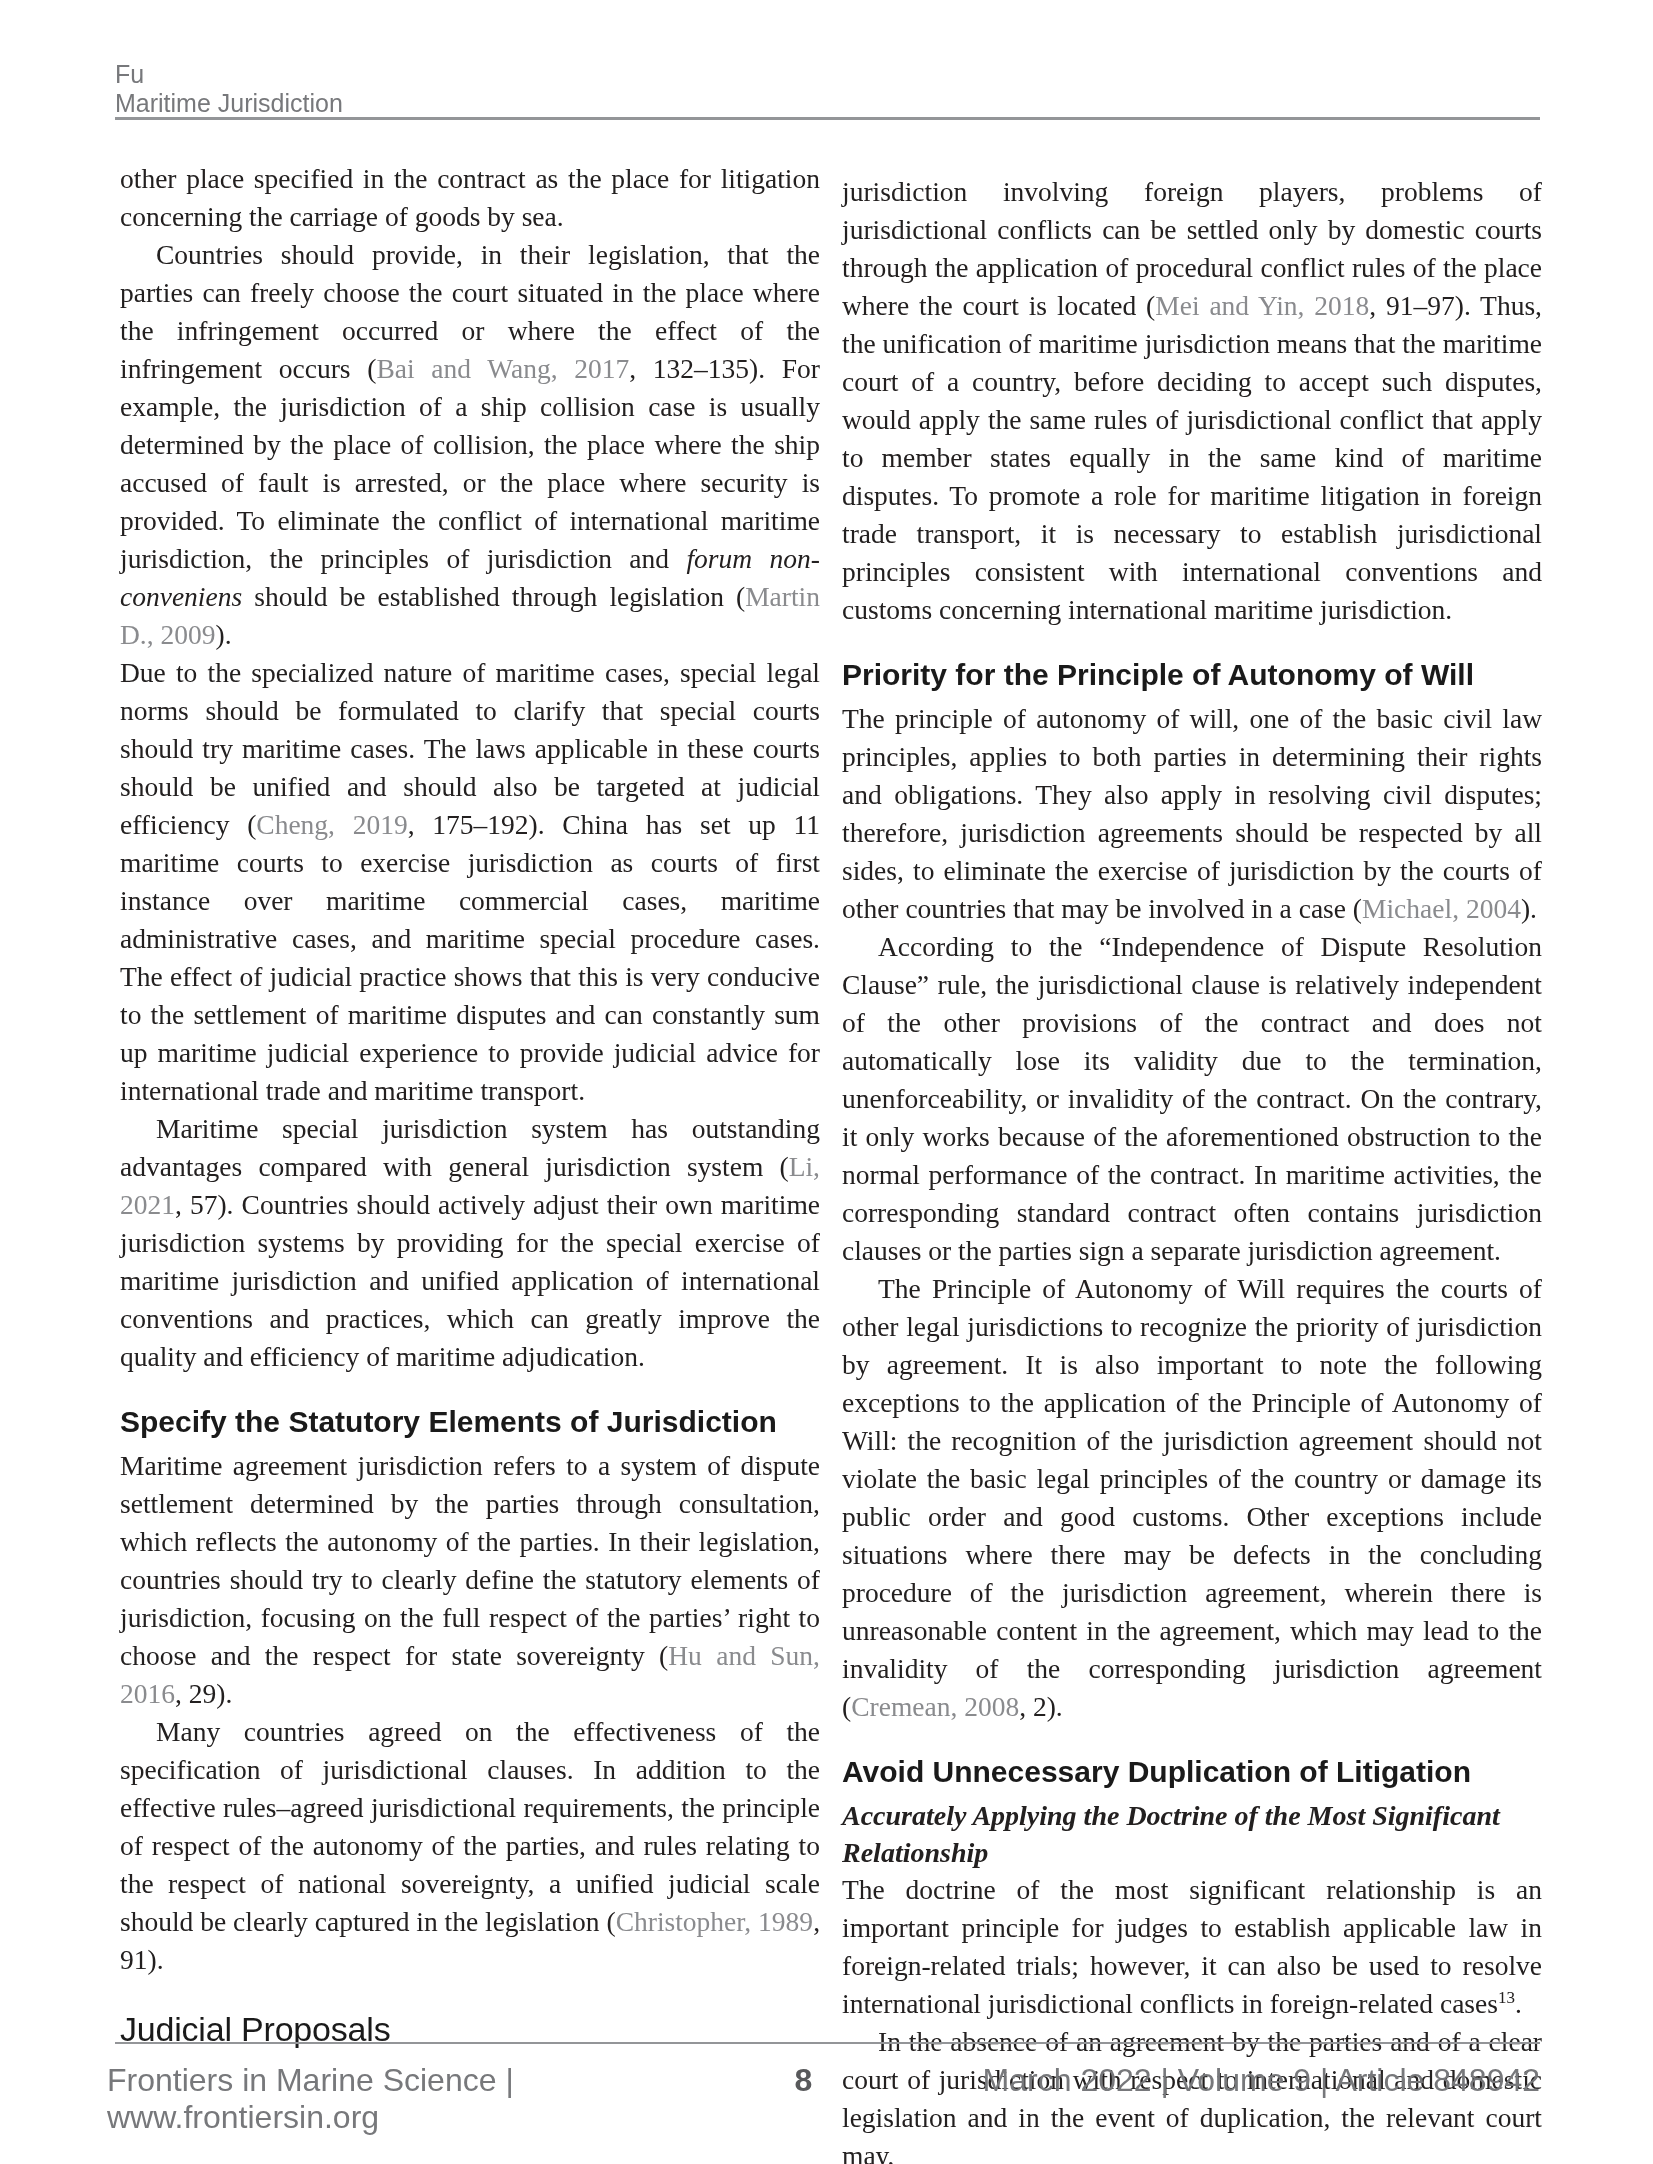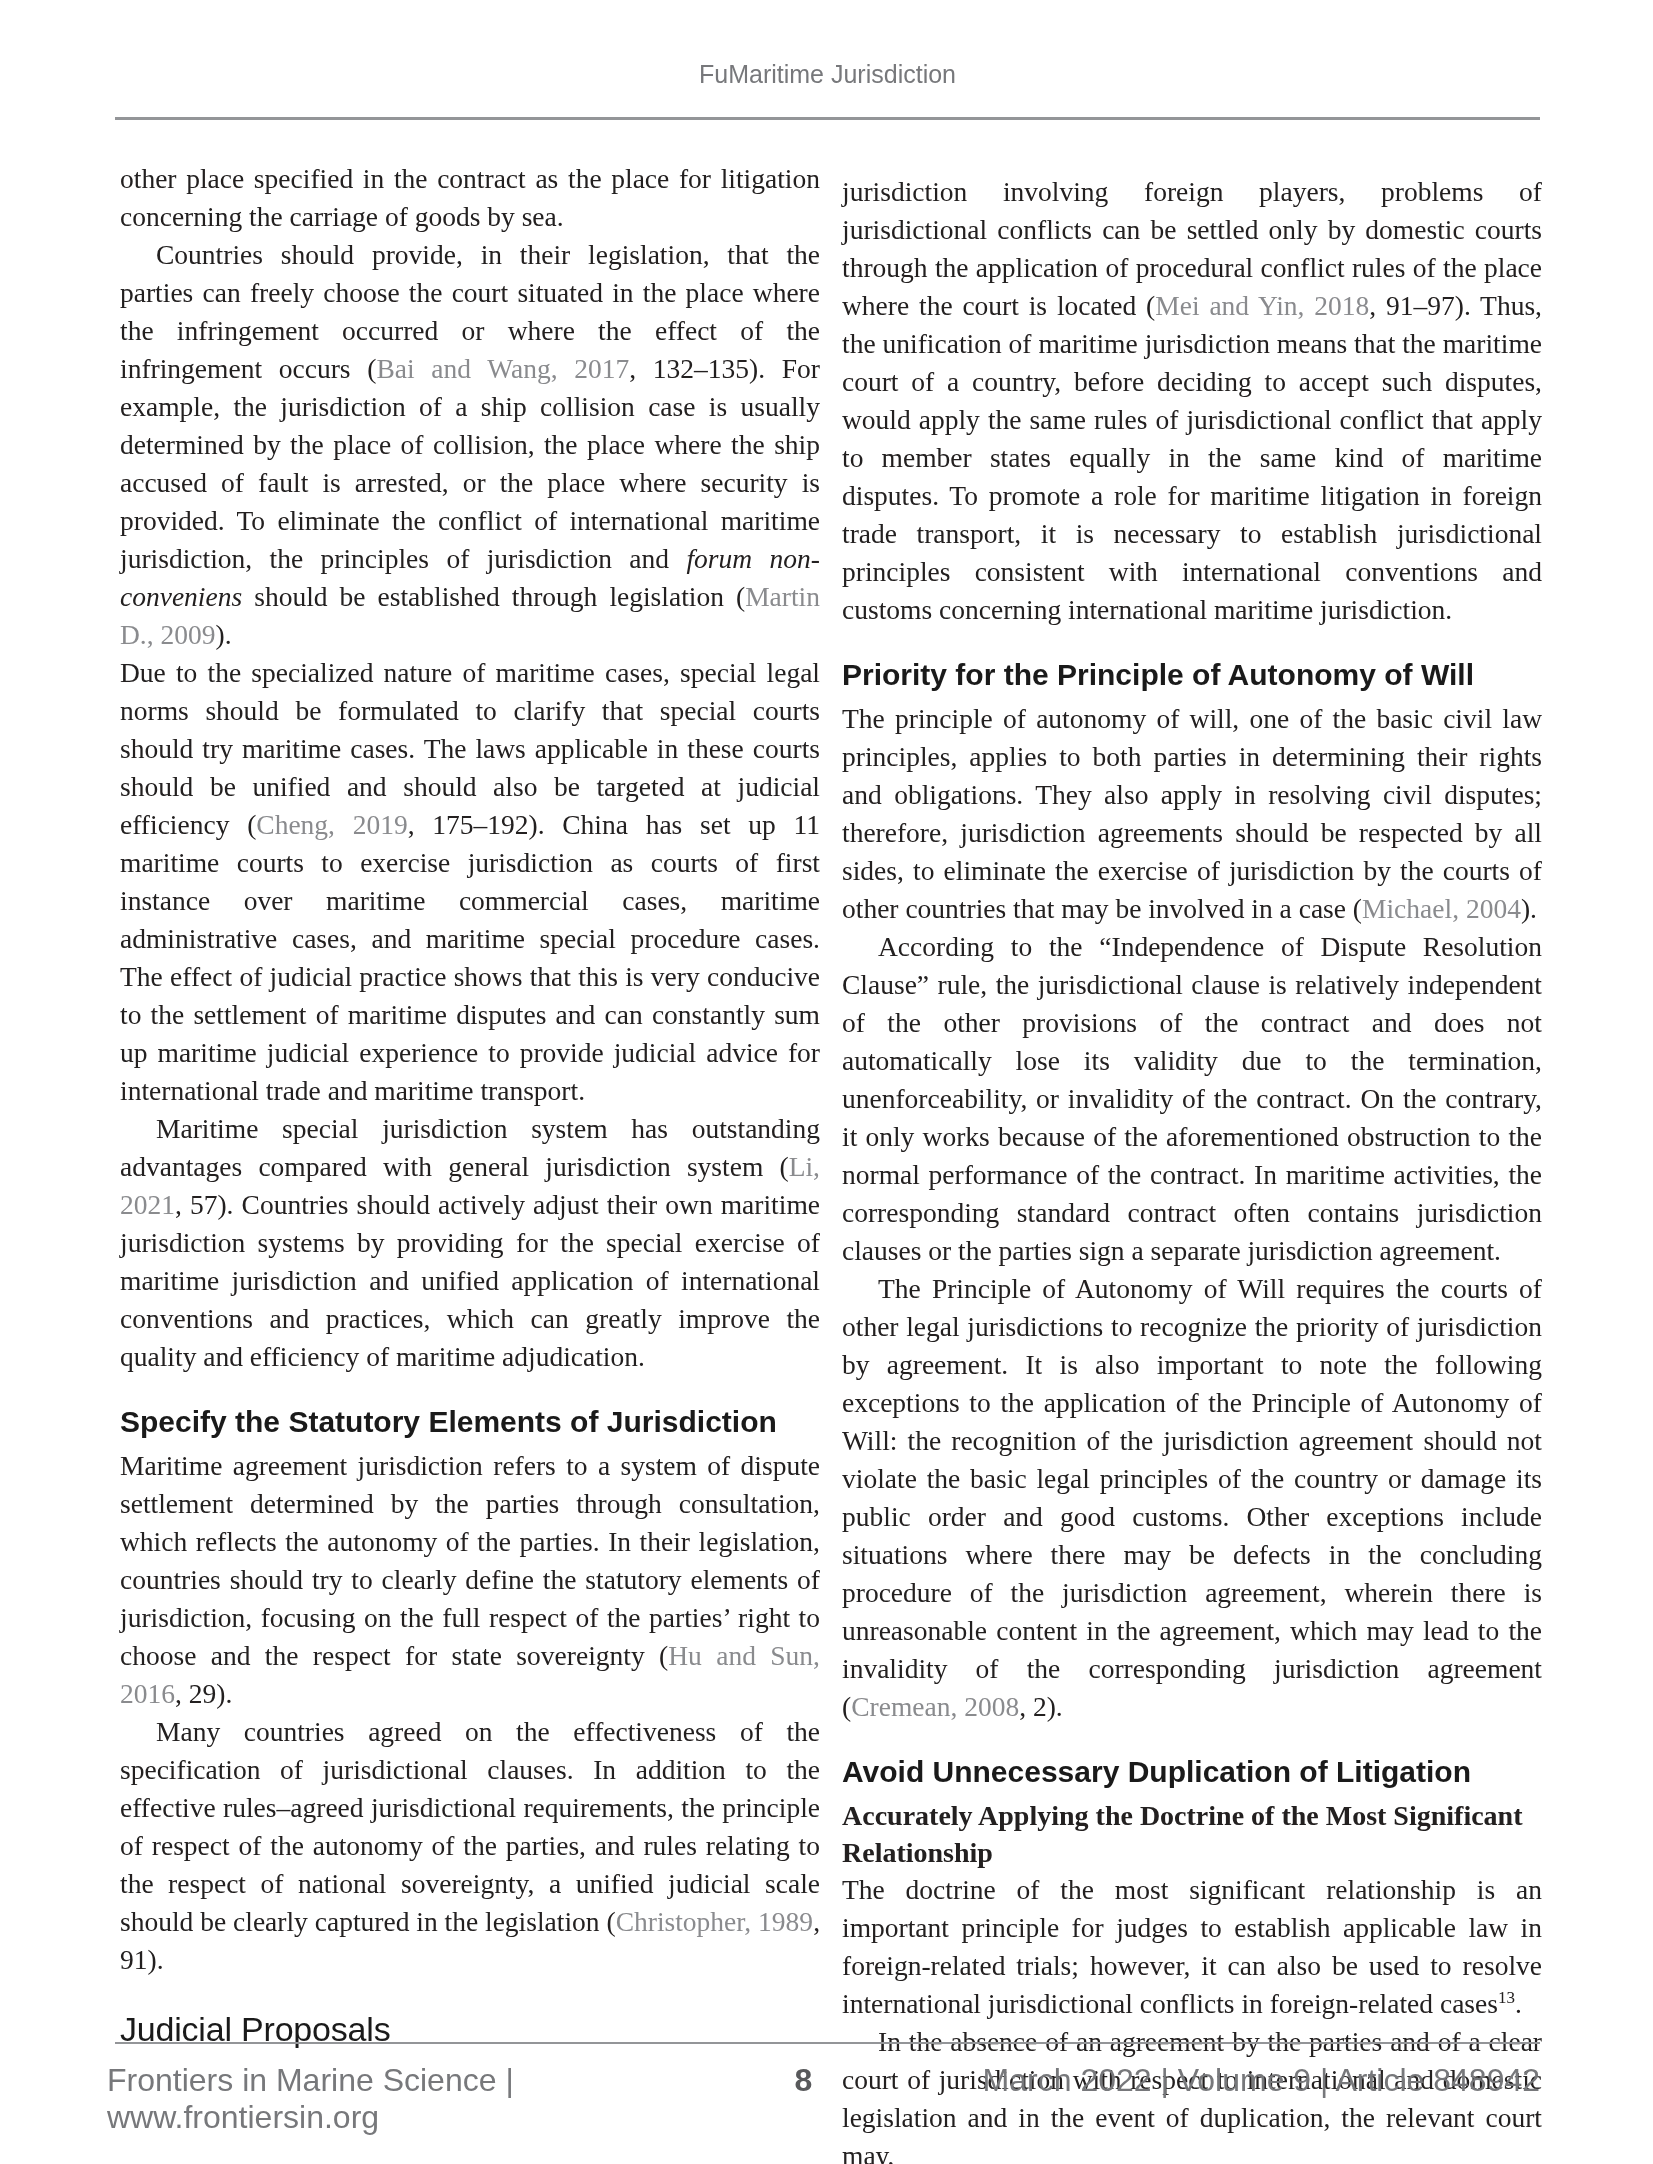--- a/index.html
+++ b/index.html
@@ -7,21 +7,21 @@
     position:relative; width:1653px; height:2164px; background:#ffffff;
     font-family:"Liberation Serif", serif;
     color:var(--body-text, #232020);
     overflow:hidden;
   }
   
   .running-head {
     position:absolute; top:60px; left:115px; right:113px;
     display:flex; justify-content:center;
     font-family:"Liberation Sans", sans-serif;
-    font-size:25px; color:var(--meta-gray, #77787b);
+    font-size:25px; color:var(--meta-gray, #77787b);flex-direction:column;
   }
   .head-rule { position:absolute; top:117px; left:115px; right:113px; border-top:3px solid var(--rule, #939598); }
   
   .col {
     position:absolute; top:160px; width:700px;
     font-size:27.5px; line-height:38px; text-align:justify;
   }
   .col-left  { left:120px; }
   .col-right { left:842px; height:1845px; display:flex; flex-direction:column;margin-top:13px; }
   p.body-p { margin:0; }
@@ -30,21 +30,21 @@
     font-family:"Liberation Sans", sans-serif; font-weight:normal;
     font-size:34px; line-height:40px; margin:30px 0 10px 0;
     text-align:left; letter-spacing:-0.2px; color:#1a1a1a;
   }
   .h2 {
     font-family:"Liberation Sans", sans-serif; font-weight:bold;
     font-size:30px; line-height:35px; margin:28px 0 8px 0;
     text-align:left; color:#1a1a1a;
   }
   .h3i {
-    font-family:"Liberation Serif", serif; font-weight:bold;
+    font-family:"Liberation Serif", serif; font-style:italic; font-weight:bold;
     font-size:28px; line-height:37px; margin:0; text-align:left;
   }
   .cite { color:var(--citation, #8a8b8e); }
   .it { font-style:italic; }
   .sup { vertical-align:super; font-size:0.62em; line-height:0; }
   
   .footnote-wrap { margin-top:auto; }
   .footnote-rule { width:222px; border-top:2px solid #6d6e71; margin-bottom:16px; }
   
   .foot-rule { position:absolute; top:2042px; left:115px; right:113px; border-top:2px solid var(--rule, #939598); }

